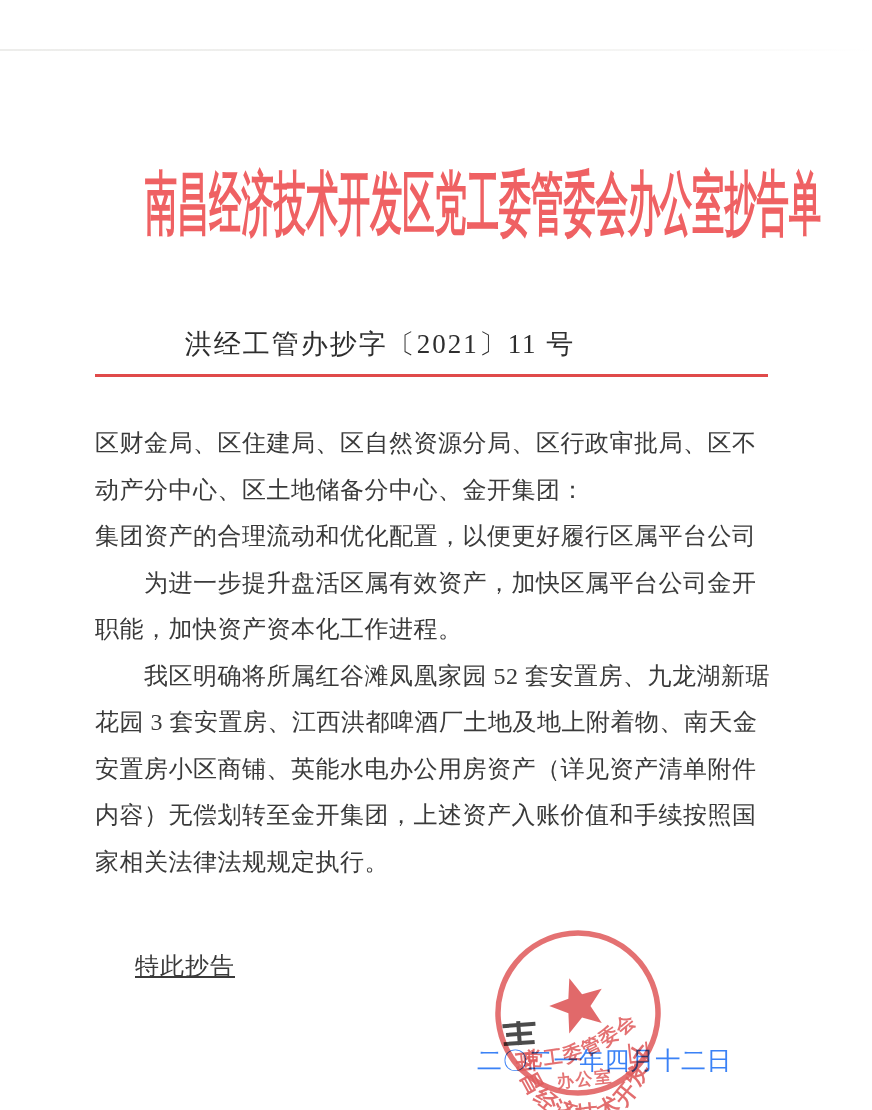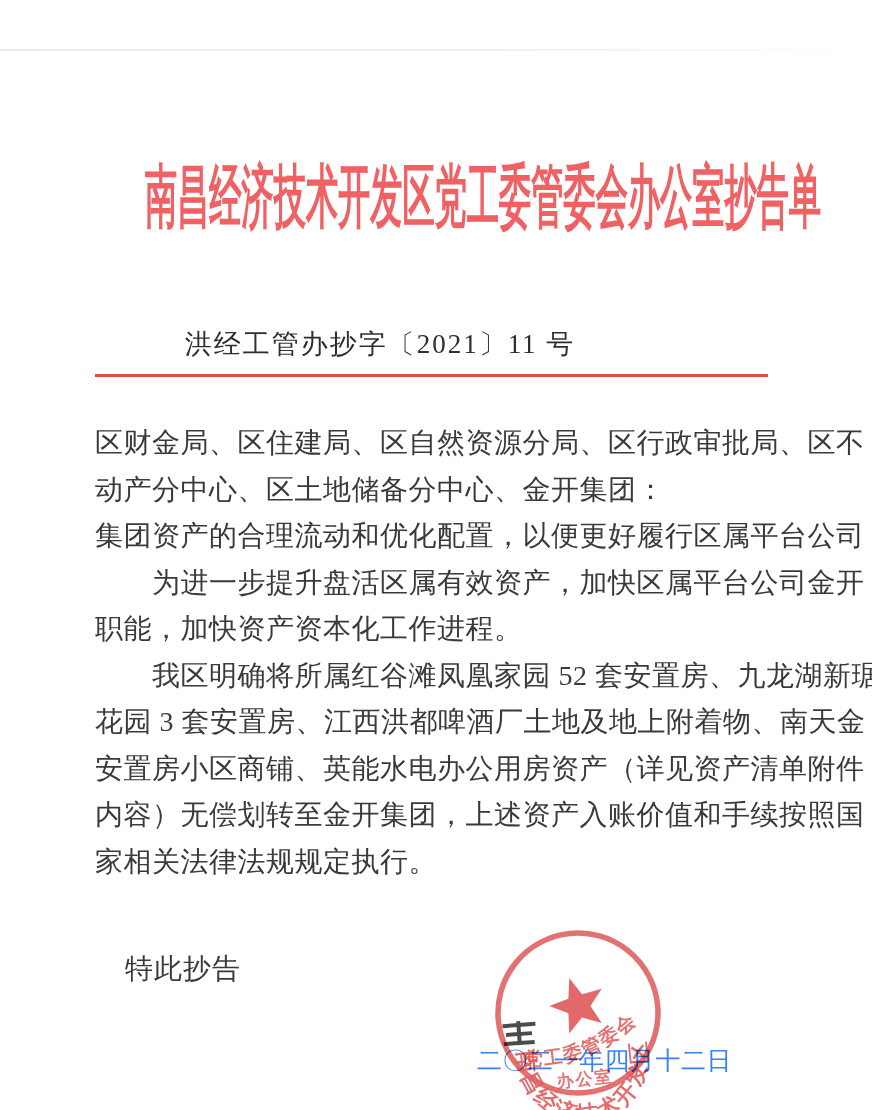--- a/index.html
+++ b/index.html
@@ -14,21 +14,21 @@
     background: #ffffff;
     overflow: hidden;
   }
   
   .scan-edge {
     position: absolute; top: 49px; left: 0;
     width: 100%; height: 2px;
     background: linear-gradient(to right, #ededeb 0%, #f1f1ef 60%, #ffffff 100%);
   }
   .doc-title-wrap {
-    position: absolute; top: 151px; left: 0;
+    position: absolute; top: 158px; left: 0;
     width: 100%; text-align: center; text-decoration: underline;
   }
   .doc-title {
     display: inline-block;
     font-size: 46px;
     font-weight: 700;
     white-space: nowrap;
     letter-spacing: 0px;
     transform: scale(0.70, 1.50);
     transform-origin: 50% 0;
@@ -44,36 +44,37 @@
     white-space: pre;
   }
   .red-divider {
     position: absolute; top: 374px; left: 95px;
     width: 673px; height: 3px;
     background: #e04a4a;
   }
   .content {
     position: absolute; top: 420px; left: 95px;
     width: 688px;
-    font-size: 28px;
+    font-size: 24px;
     line-height: 46.5px;
     color: #3a3a3a;
     letter-spacing: 0.5px;
   }
   .body-line {
     white-space: pre;
     height: 46.5px;
     overflow: visible;
   }
   .closing {
-    position: absolute; top: 950px; left: 85px;
-    font-size: 28px;
+    position: absolute; top: 950px; left: 95px;
+    font-size: 24px;
     color: #3a3a3a;
     padding-left: 40px;
     letter-spacing: 1px;
+    text-decoration: underline;
   }
   .doc-date {
     position: absolute; top: 1044px; left: 477px;
     font-size: 25px;
     color: #3b82f6;
     letter-spacing: 0.5px;
     white-space: pre;
     z-index: 1;
   }
   .seal {

